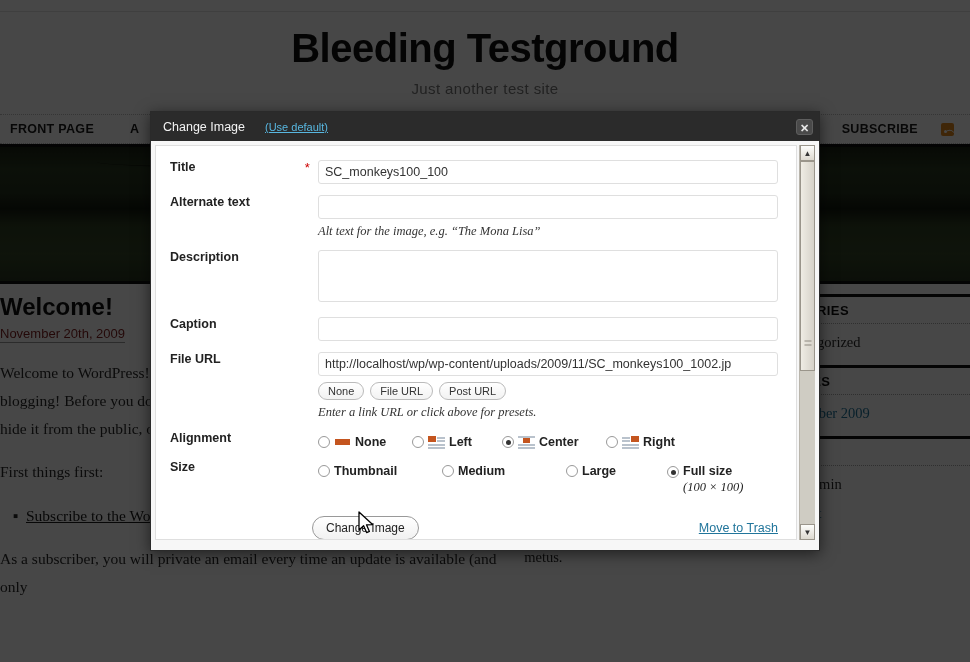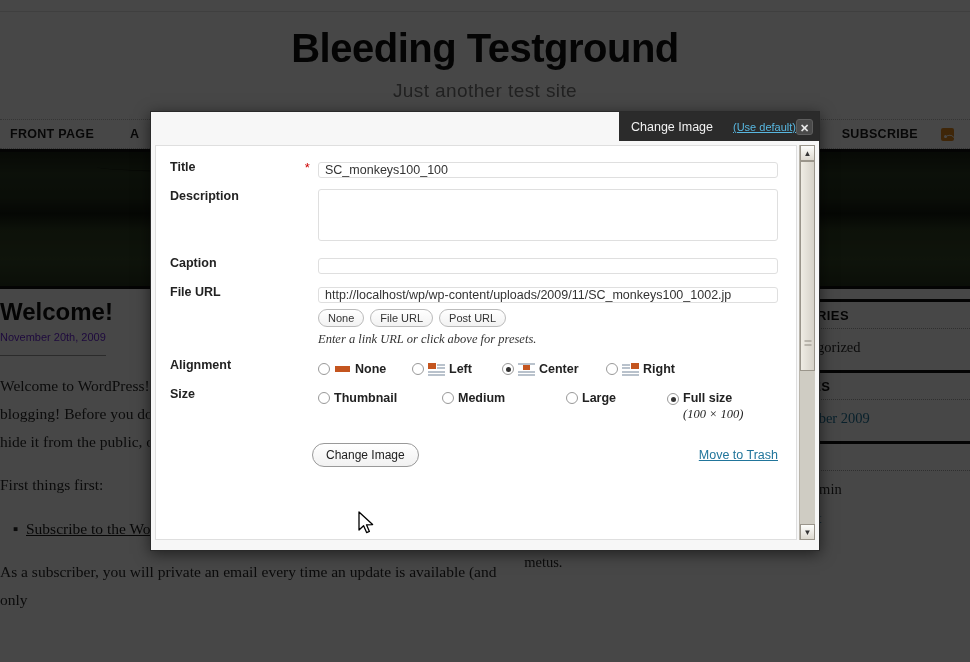--- a/index.html
+++ b/index.html
@@ -32,21 +32,21 @@
   .site-title {
     font-family: "Liberation Sans", sans-serif;
     font-size: 40px;
     font-weight: bold;
     letter-spacing: -0.5px;
     color: #111111;
     margin: 0;
     line-height: 1.1;
   }
   .site-desc {
-    font-size: 19px;
+    font-size: 15px;
     color: #777777;
     margin: 10px 0 0;
     letter-spacing: 0.4px;
   }
 
   .site-nav {
     height: 30px;
     background: #ffffff;
     border-top: 1px dotted #bdbdbd;
     border-bottom: 1px dotted #bdbdbd;
@@ -133,26 +133,26 @@
 
   .post-title {
     font-family: "Liberation Sans", sans-serif;
     font-size: 24px;
     font-weight: bold;
     color: #111;
     margin: 0;
     line-height: 1.1;
   }
   .post-meta {
-    font-size: 11px;
-    color: #6d28d9;
+    font-size: 13px;
+    color: #7f1d1d;
     margin: 6px 0 4px;
     border-bottom: 1px solid #9a9a9a;
     display: inline-block;
-    padding-bottom: 12px;
+    padding-bottom: 1px;
   }
   .post-body {
     font-family: "Liberation Serif", serif;
     font-size: 15.5px;
     line-height: 1.78;
     color: #2a2a2a;
     margin: 12px 0 0;
   }
   .post-body p { margin: 0 0 16px; }
   .post-body ul { margin: 0 0 16px; padding-left: 26px; }
@@ -212,21 +212,20 @@
   #modal {
     position: absolute;
     left: 150px; top: 111px;
     width: 670px; height: 440px;
     z-index: 100;
     background: #f7f7f7;
     box-shadow: 0 3px 14px rgba(0,0,0,0.55);
     display: flex;
     flex-direction: column;
     border: 1px solid #2a2a2a;
-    align-items: flex-end;
   }
   .modal-titlebar {
     height: 29px;
     background: #2b2b2b;
     display: flex;
     align-items: center;
     padding: 0 6px 0 12px;
     flex: 0 0 auto;
   }
   .modal-title {
@@ -283,21 +282,21 @@
   td.req-cell {
     width: 22px;
     color: #c00;
     font-size: 13px;
     text-align: center;
     padding-top: 5px;
   }
 
   input.text {
     width: 460px;
-    height: 16px;
+    height: 24px;
     padding: 2px 6px;
     font-size: 12.5px;
     font-family: "Liberation Sans", sans-serif;
     color: #333;
     border: 1px solid #dfdfdf;
     border-radius: 3px;
     background: #fff;
     outline: none;
   }
   textarea.text {
@@ -558,20 +557,28 @@
       <table class="form">
         <tbody>
             <tr>
           <td class="label-cell">Title</td>
           <td class="req-cell">*</td>
           <td>
             <input class="text" type="text" value="SC_monkeys100_100" style="">
           </td>
         </tr>
 
+        <tr>
+          <td class="label-cell">Alternate text</td>
+          <td class="req-cell"></td>
+          <td>
+            <input class="text" type="text" value="" style="">
+            <div class="help">Alt text for the image, e.g. “The Mona Lisa”</div>
+          </td>
+        </tr>
 
         <tr>
           <td class="label-cell">Description</td>
           <td class="req-cell"></td>
           <td>
             <textarea class="text" style=""></textarea>
           </td>
         </tr>
 
         <tr>

